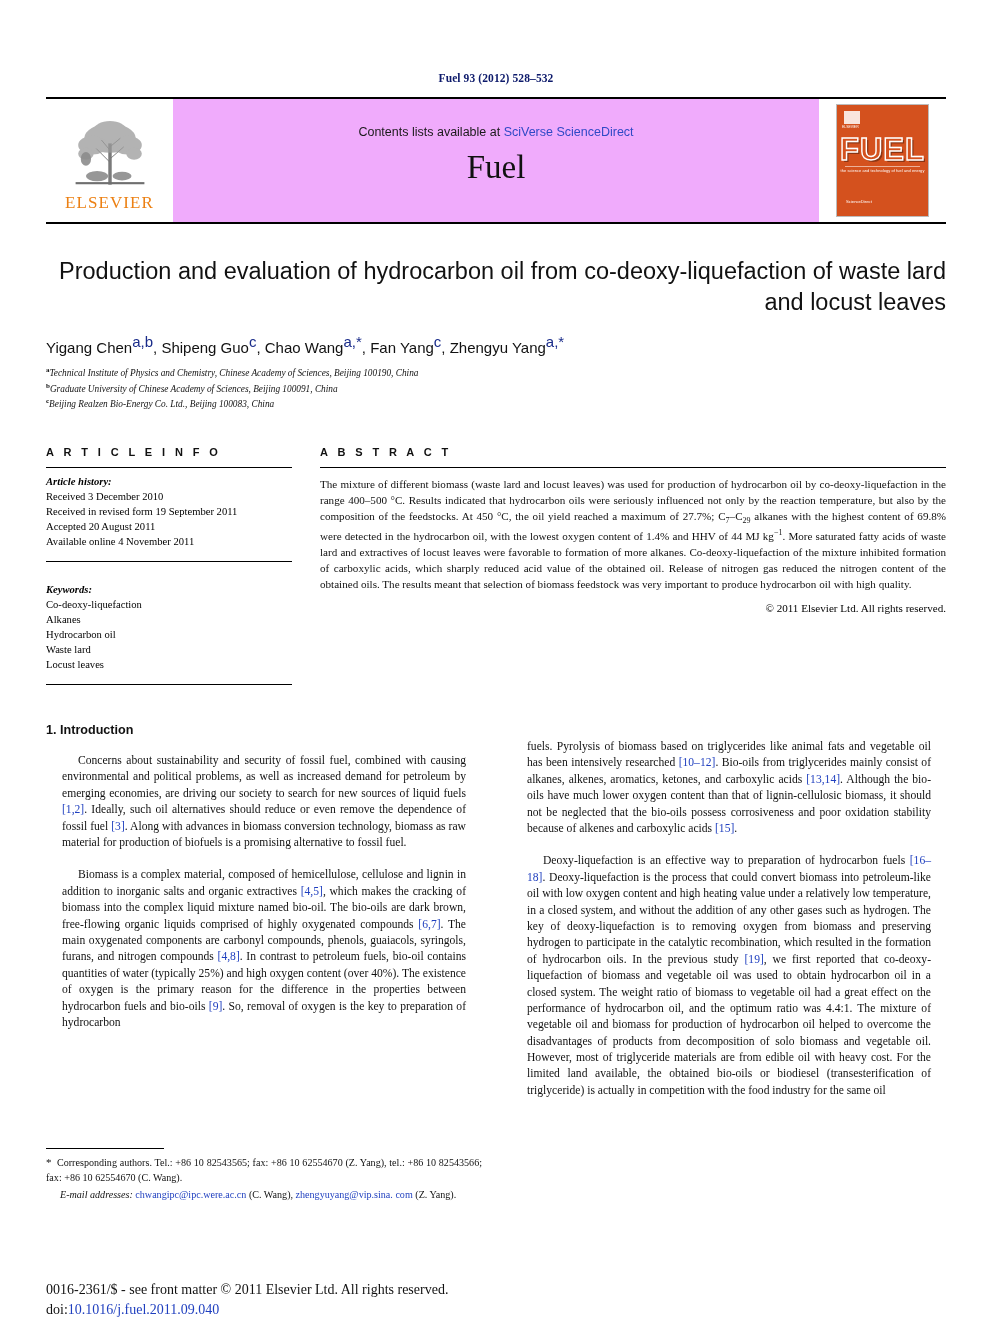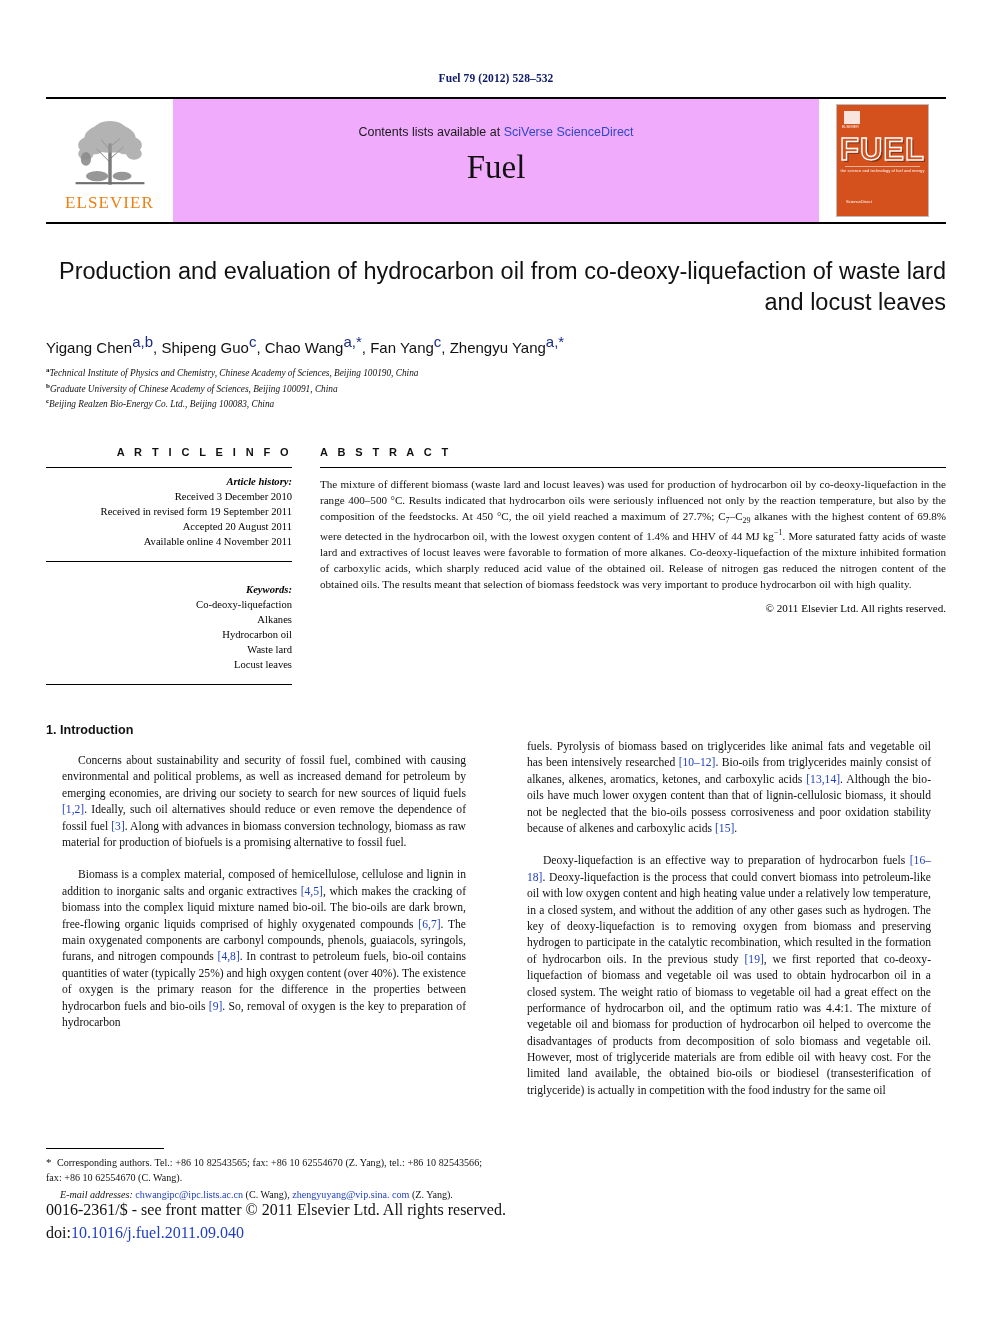--- a/index.html
+++ b/index.html
@@ -200,21 +200,20 @@
 
   
   .info-abstract {
     margin-top: 34px;
     display: flex;
     gap: 28px;
   }
   .col-info {
     width: 246px;
     flex: 0 0 246px;
-    text-align: right;
   }
   .col-abstract { flex: 1 1 auto; }
   .sec-head {
     font-family: "Liberation Sans", sans-serif;
     font-size: 11px;
     font-weight: bold;
     letter-spacing: 3.4px;
     color: #111;
     margin-bottom: 9px;
   }
@@ -285,34 +284,34 @@
     color: #111;
   }
   .fn .star { font-size: 11px; }
   .fn-email { margin-top: 3px; text-indent: 14px; }
   .fn-email .lbl { font-style: italic; }
   .email-link { color: #1f3fbf; }
 
   .issn-block {
     position: absolute;
     left: 46px;
-    top: 1199px;
+    top: 1280px;
     width: 460px;
-    font-size: 16px;
+    font-size: 14px;
     line-height: 1.42;
     color: #111;
   }
   .doi-link { color: #1f3fbf; }
 </style>
 </head>
 <body>
 
 <div class="page">
 
-  <div class="running-head">Fuel 79 (2012) 528–532</div>
+  <div class="running-head">Fuel 93 (2012) 528–532</div>
 
   <div class="masthead">
 
     <div class="mast-left">
       <svg class="elsevier-tree" viewBox="0 0 100 100">
         <g stroke="#7a7a7a" fill="none" stroke-width="1.1">
           <path d="M50 88 L50 40" stroke-width="4"></path>
           <path d="M50 62 L34 46 M50 58 L66 44 M50 48 L40 36 M50 44 L62 34"></path>
         </g>
         <g fill="#9a9a9a" opacity="0.75">
@@ -409,21 +408,21 @@
       <p class="para">Deoxy-liquefaction is an effective way to preparation of hydrocarbon fuels <span class="ref">[16–18]</span>. Deoxy-liquefaction is the process that could convert biomass into petroleum-like oil with low oxygen content and high heating value under a relatively low temperature, in a closed system, and without the addition of any other gases such as hydrogen. The key of deoxy-liquefaction is to removing oxygen from biomass and preserving hydrogen to participate in the catalytic recombination, which resulted in the formation of hydrocarbon oils. In the previous study <span class="ref">[19]</span>, we first reported that co-deoxy-liquefaction of biomass and vegetable oil was used to obtain hydrocarbon oil in a closed system. The weight ratio of biomass to vegetable oil had a great effect on the performance of hydrocarbon oil, and the optimum ratio was 4.4:1. The mixture of vegetable oil and biomass for production of hydrocarbon oil helped to overcome the disadvantages of products from decomposition of solo biomass and vegetable oil. However, most of triglyceride materials are from edible oil with heavy cost. For the limited land available, the obtained bio-oils or biodiesel (transesterification of triglyceride) is actually in competition with the food industry for the same oil</p>
     </div>
 
   </div>
 
   <div class="footnote-area">
     <div class="fn-rule"></div>
     <div class="fn"><span class="star">*</span>&nbsp; Corresponding authors. Tel.: +86 10 82543565; fax: +86 10 62554670 (Z. Yang), tel.: +86 10 82543566; fax: +86 10 62554670 (C. Wang).</div>
     <div class="fn fn-email">
       <span class="lbl">E-mail addresses:</span>
-      <span><span class="email-link">chwangipc@ipc.lists.ac.cn</span> (C. Wang), <span class="email-link">zhengyuyang@vip.sina. com</span> (Z. Yang).</span>
+      <span><span class="email-link">chwangipc@ipc.were.ac.cn</span> (C. Wang), <span class="email-link">zhengyuyang@vip.sina. com</span> (Z. Yang).</span>
     </div>
   </div>
 
   <div class="issn-block">
     <div>0016-2361/$ - see front matter © 2011 Elsevier Ltd. All rights reserved.</div>
     <div><span>doi:</span><span class="doi-link">10.1016/j.fuel.2011.09.040</span></div>
   </div>
 
 </div>
 

